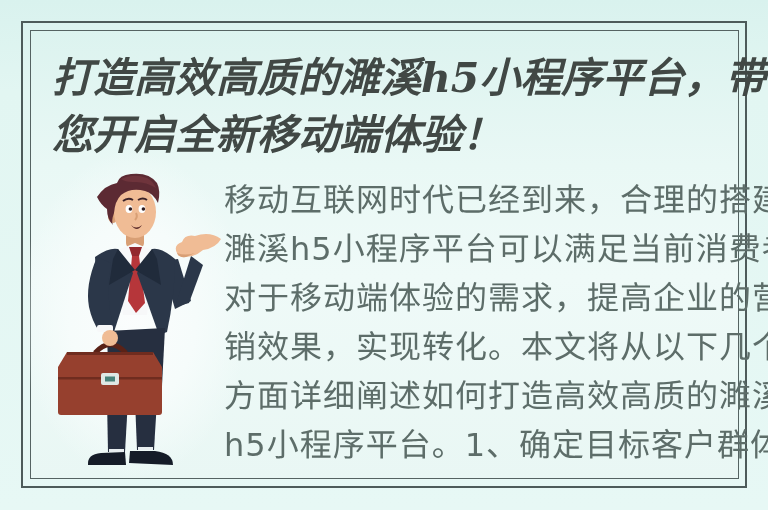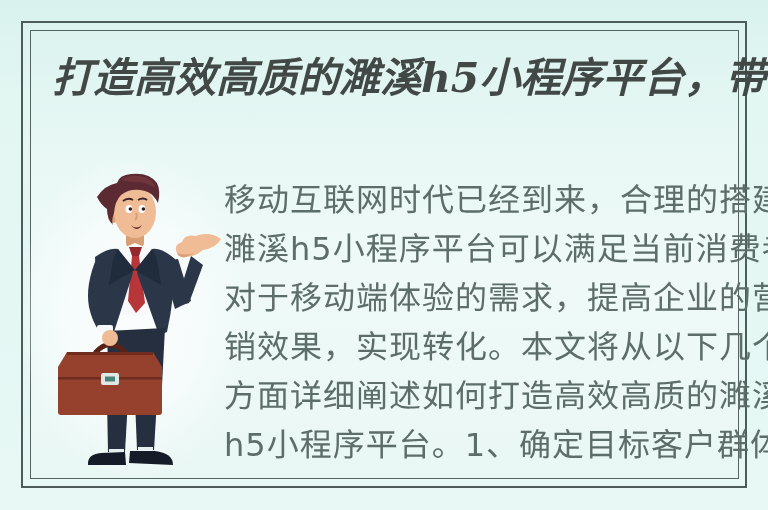--- a/index.html
+++ b/index.html
@@ -59,20 +59,21 @@
 <body>
 
 <div class="page">
 
   <div class="inner-frame"></div>
   <div class="glow"></div>
   <div class="outer-frame"></div>
 
   <h1 class="title">
     <span class="title-line">打造高效高质的濉溪h5小程序平台，带</span>
+    <span class="title-line">您开启全新移动端体验！</span>
   </h1>
 
   <div class="illustration">
     <svg viewBox="0 0 200 320" xmlns="http://www.w3.org/2000/svg">
 
       <g>
         <polygon class="suit" points="136,106 153,104 166,146 150,154"></polygon>
         <polygon class="suit" points="150,152 164,148 178,110 166,101"></polygon>
       </g>
 

